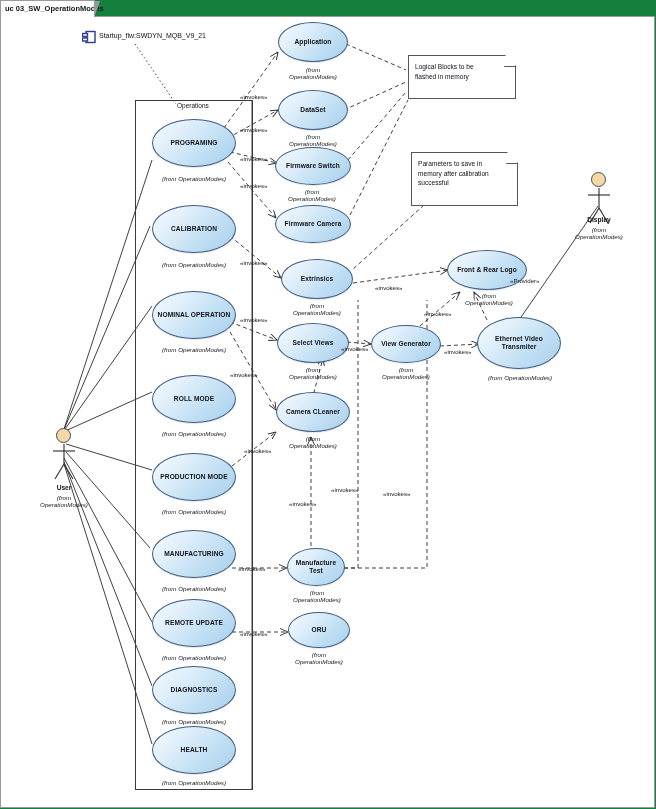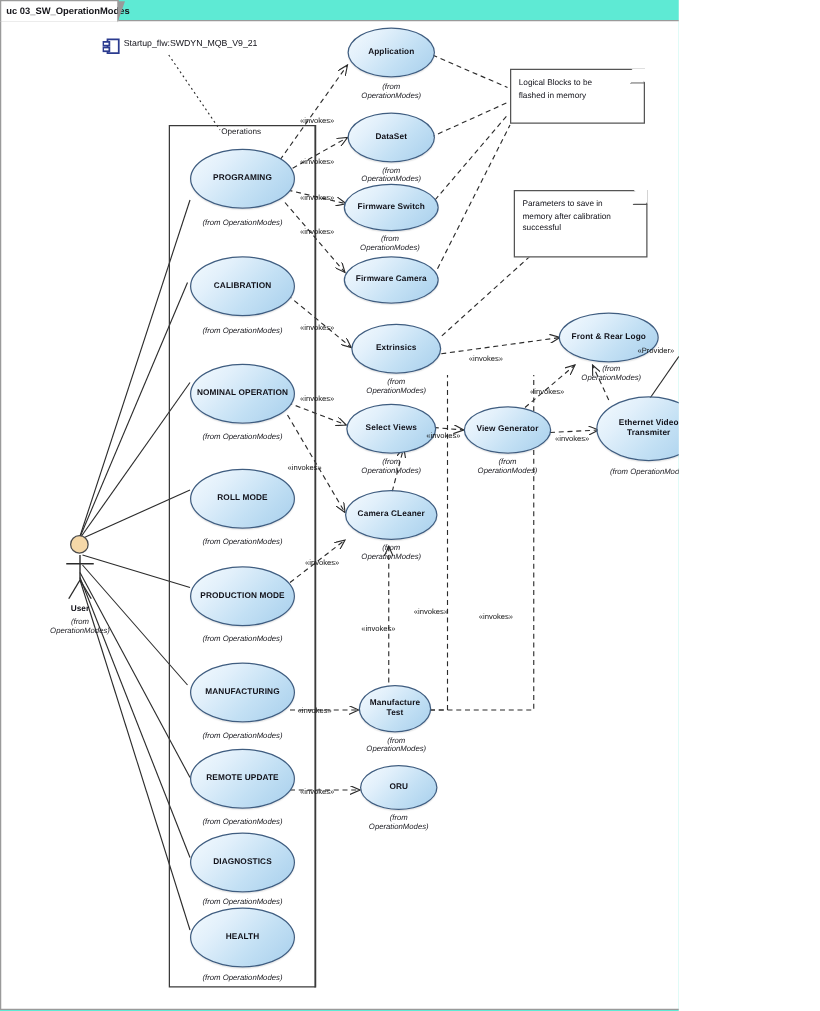--- a/index.html
+++ b/index.html
@@ -1,17 +1,17 @@
 <!DOCTYPE html>
 <html><head>
 <meta charset="utf-8">
 <style>
   html,body{margin:0;padding:0;background:#ffffff;}
   body{font-family:"Liberation Sans",sans-serif;}
-  #canvas{position:relative;width:543px;height:809px;background:#5eead4;overflow:hidden;}
+  #canvas{position:relative;width:656px;height:809px;background:#15803d;overflow:hidden;}
 
   
   .frame-tab{
     position:absolute;left:0;top:0;width:95px;height:17px;
     border:1px solid #9a9a9a;border-bottom:none;background:#fff;
     box-sizing:border-box;
   }
   .frame-tab .tab-text{
     position:absolute;left:4px;top:3px;font-size:7.5px;font-weight:bold;color:#15151a;
     white-space:nowrap;

